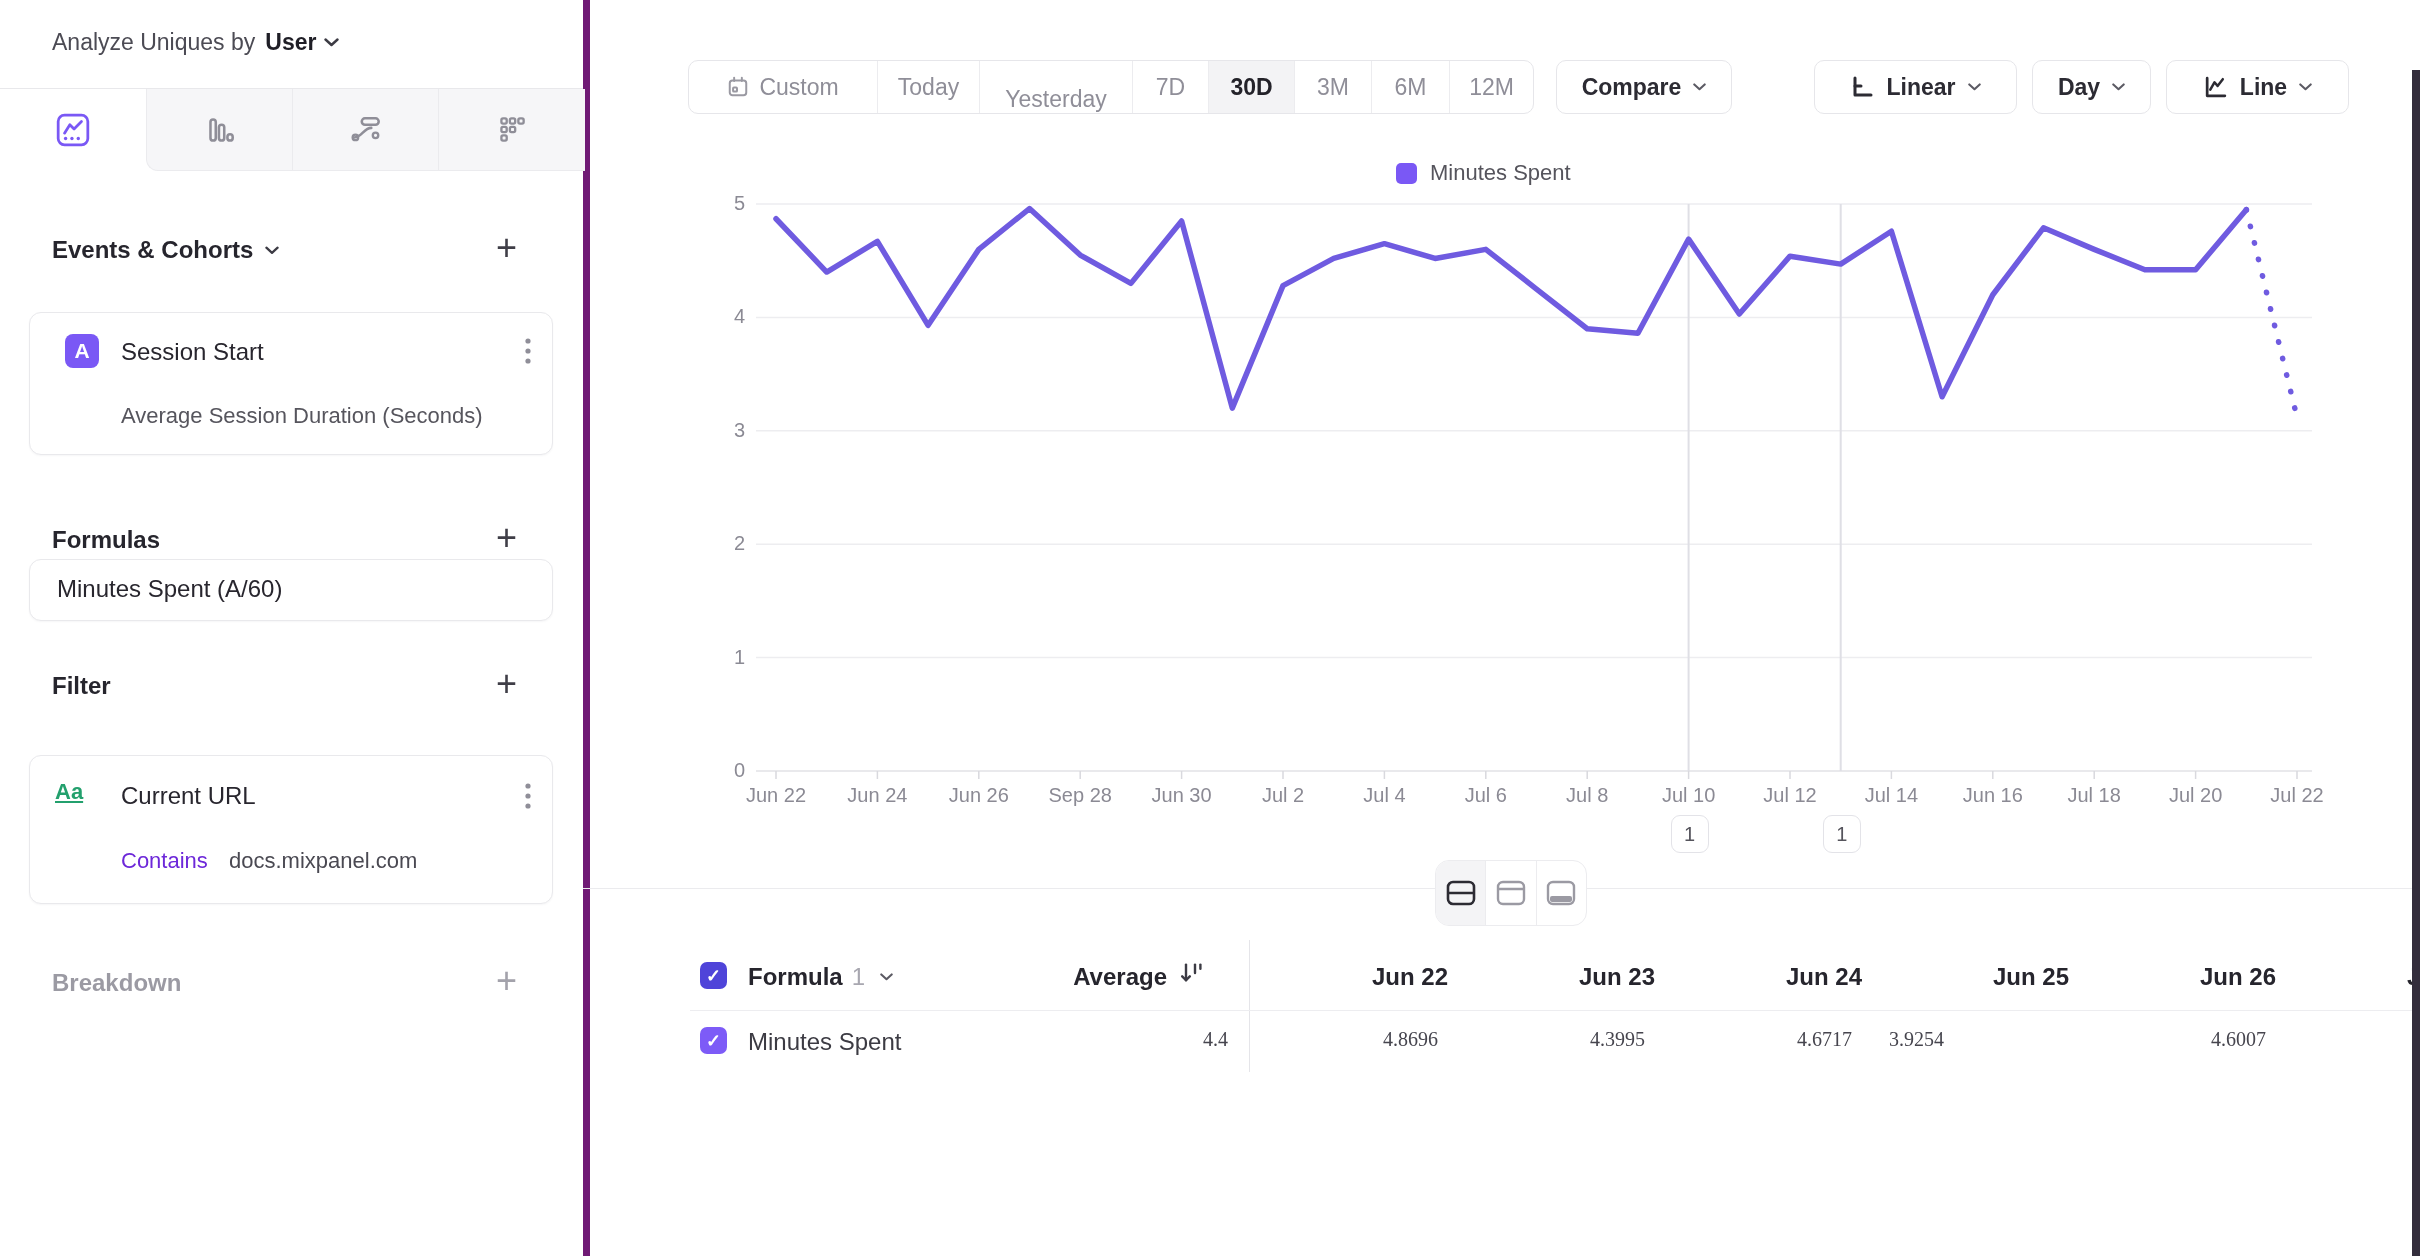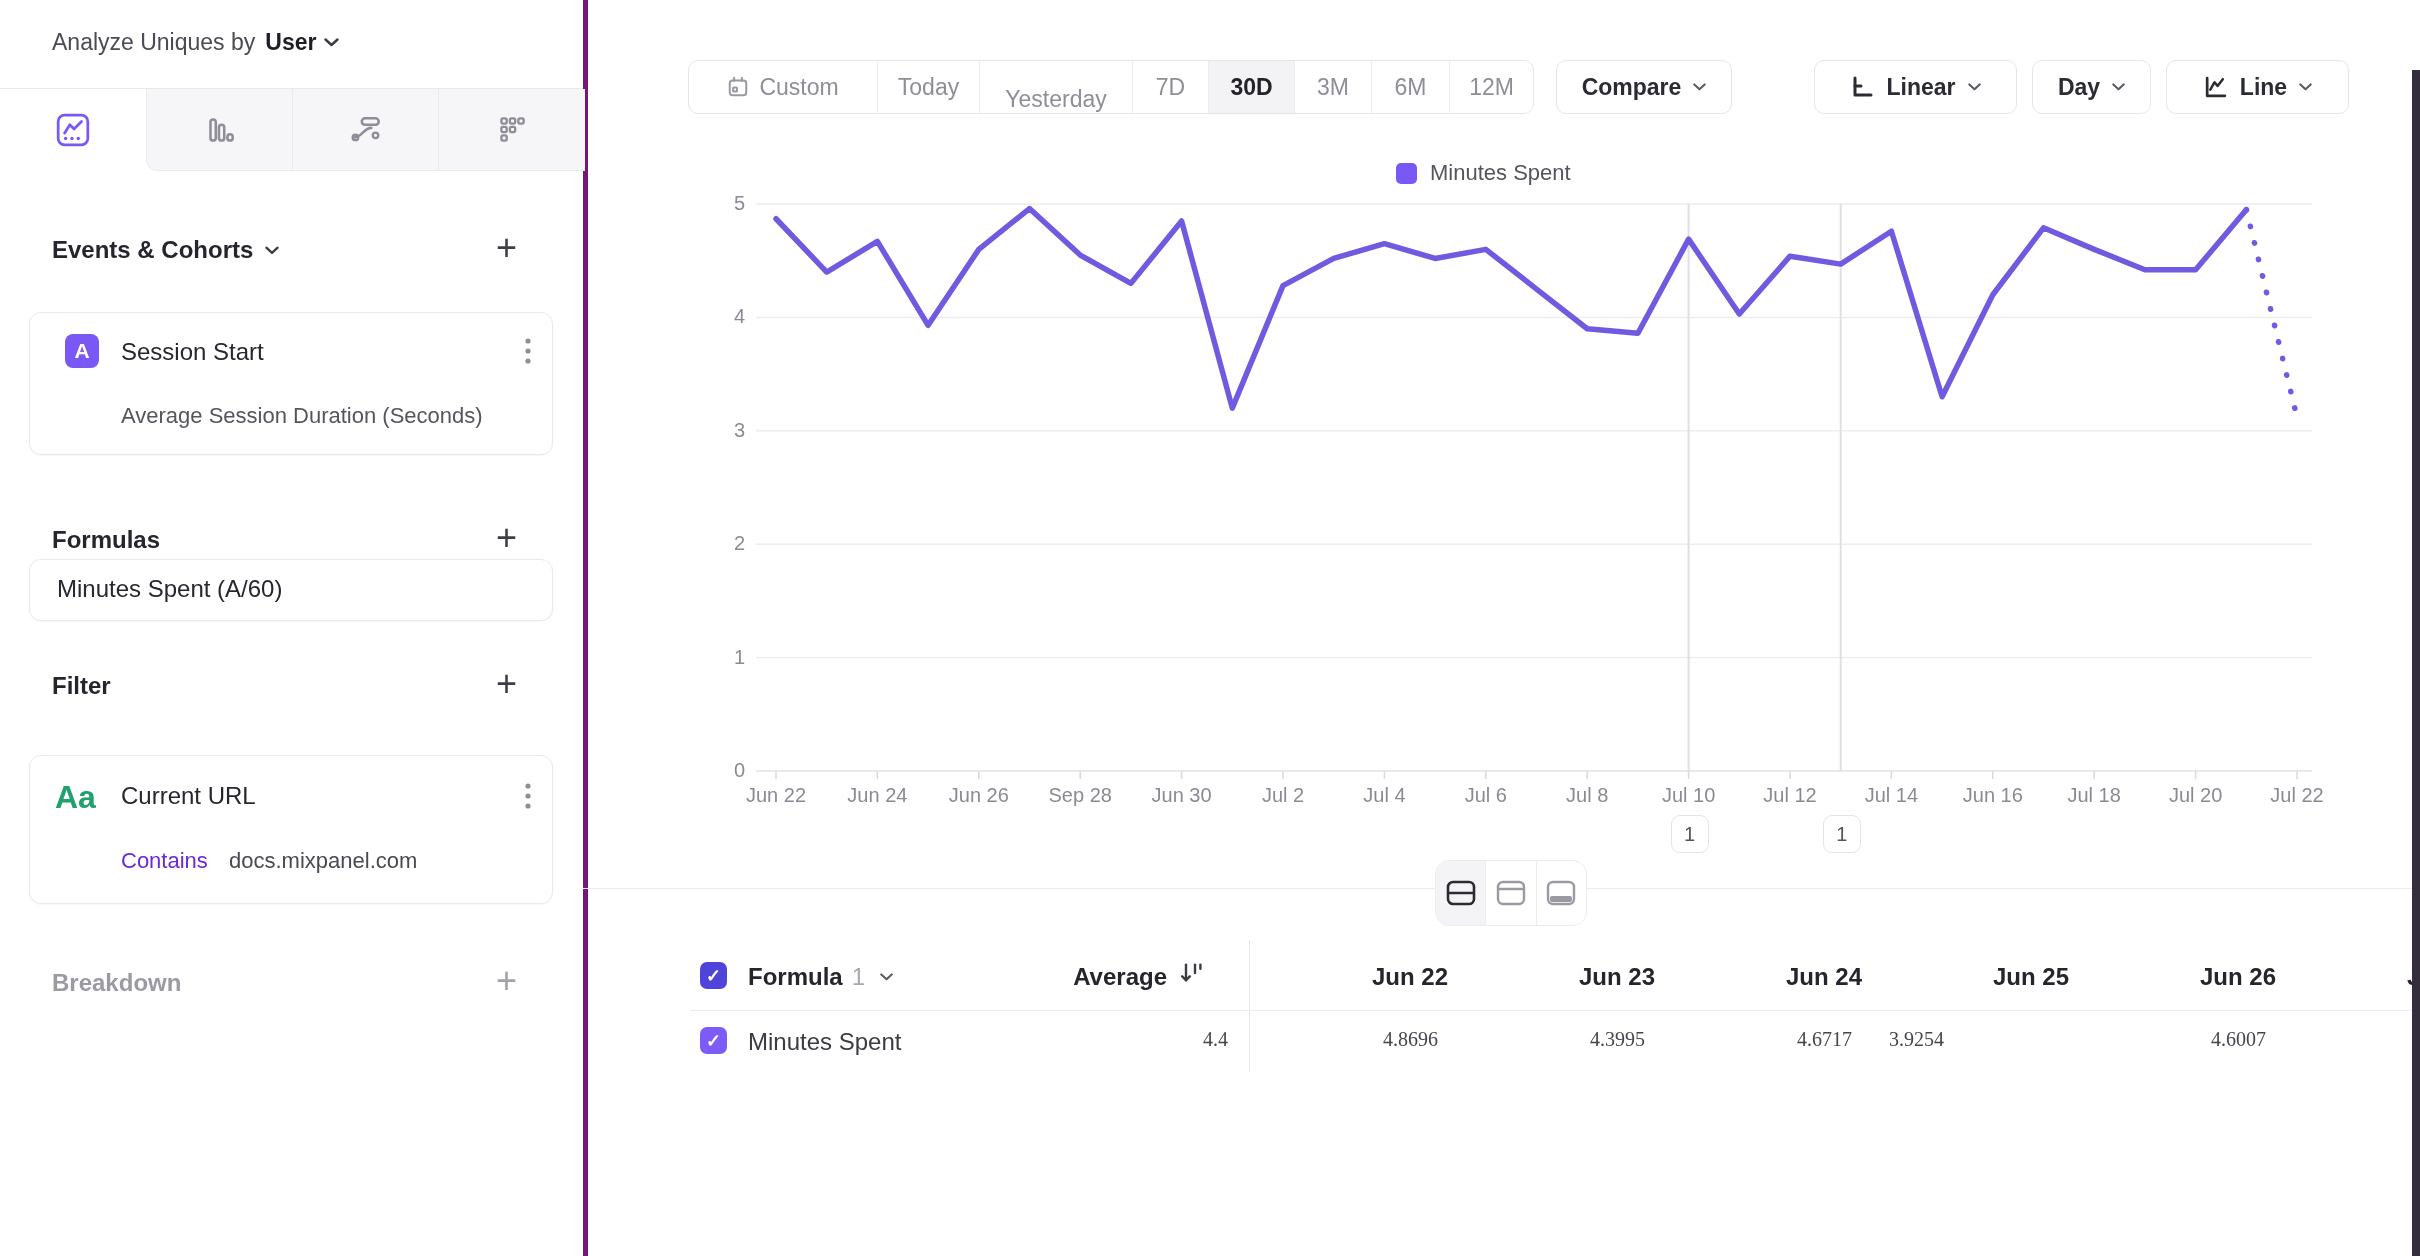--- a/index.html
+++ b/index.html
@@ -1,39 +1,39 @@
 <!DOCTYPE html>
 <html><head>
 <meta charset="utf-8">
 <style>
   html,body{margin:0;padding:0;}
   body{width:2420px;height:1256px;position:relative;overflow:hidden;background:#fff;
        font-family:"Liberation Sans",sans-serif;color:#26252d;}
   .abs{position:absolute;}
   .row{display:flex;align-items:center;}
   
-  #sidebar{left:0;top:0;width:583px;height:1256px;background:#fff;border-right:5px solid #701a75;}
+  #sidebar{left:0;top:0;width:583px;height:1256px;background:#fff;border-right:7px solid #701a75;}
   .sb-h{left:52px;top:20px;height:44px;font-size:23px;color:#4c4b54;gap:10px;}
   .sb-h b{color:#1f1e26;font-weight:700;text-align:right;}
   #tabrow{left:0;top:89px;width:583px;height:81px;}
   .tab{position:absolute;top:0;height:81px;width:146px;display:flex;align-items:center;justify-content:center;}
   .tab.gray{background:#f6f6f8;border-left:1px solid #ebebee;border-bottom:1px solid #ebebee;}
   .tab.first-gray{border-bottom-left-radius:12px;}
   .divider-h{height:1px;background:#e8e8eb;}
   .sec-title{font-size:24px;font-weight:700;color:#26252d;display:flex;align-items:center;gap:12px;}
   .sec-title.muted{color:#9b9aa3;font-weight:700;}
   .plus{font-size:36px;font-weight:300;color:#3f3e47;line-height:1;}
   .plus.muted{color:#a3a2ab;}
   .card{position:absolute;left:29px;width:522px;background:#fff;border:1px solid #e9e9ec;border-radius:12px;
         box-shadow:0 1px 2px rgba(30,30,40,.04);}
   .badgeA{width:34px;height:34px;border-radius:8px;background:#7a58f5;color:#fff;font-size:21px;font-weight:700;
           display:flex;align-items:center;justify-content:center;}
   .card-title{font-size:24px;font-weight:500;color:#28262e;}
   .card-sub{font-size:22px;font-weight:500;color:#56555d;}
-  .aa{color:#23a06d;font-size:32px;font-weight:700;}
+  .aa{color:#23a06d;font-size:22px;font-weight:700;text-decoration:underline;}
   
   .btn{position:absolute;top:60px;height:52px;border:1px solid #e6e6ea;border-radius:10px;background:#fff;
        display:flex;align-items:center;justify-content:center;gap:12px;font-size:23px;font-weight:600;color:#2c2b33;}
   #date-control{left:688px;top:60px;height:52px;width:844px;border:1px solid #e6e6ea;border-radius:10px;
        display:flex;overflow:hidden;background:#fff;}
   .seg{display:flex;align-items:center;justify-content:center;gap:10px;font-size:23px;color:#8f8e98;
        border-left:1px solid #ececef;height:100%;box-sizing:border-box;}
   .seg:first-child{border-left:none;}
   .seg.sel{background:#f3f3f5;color:#232229;font-weight:700;}
   .legend-sq{width:21px;height:21px;border-radius:5px;}

